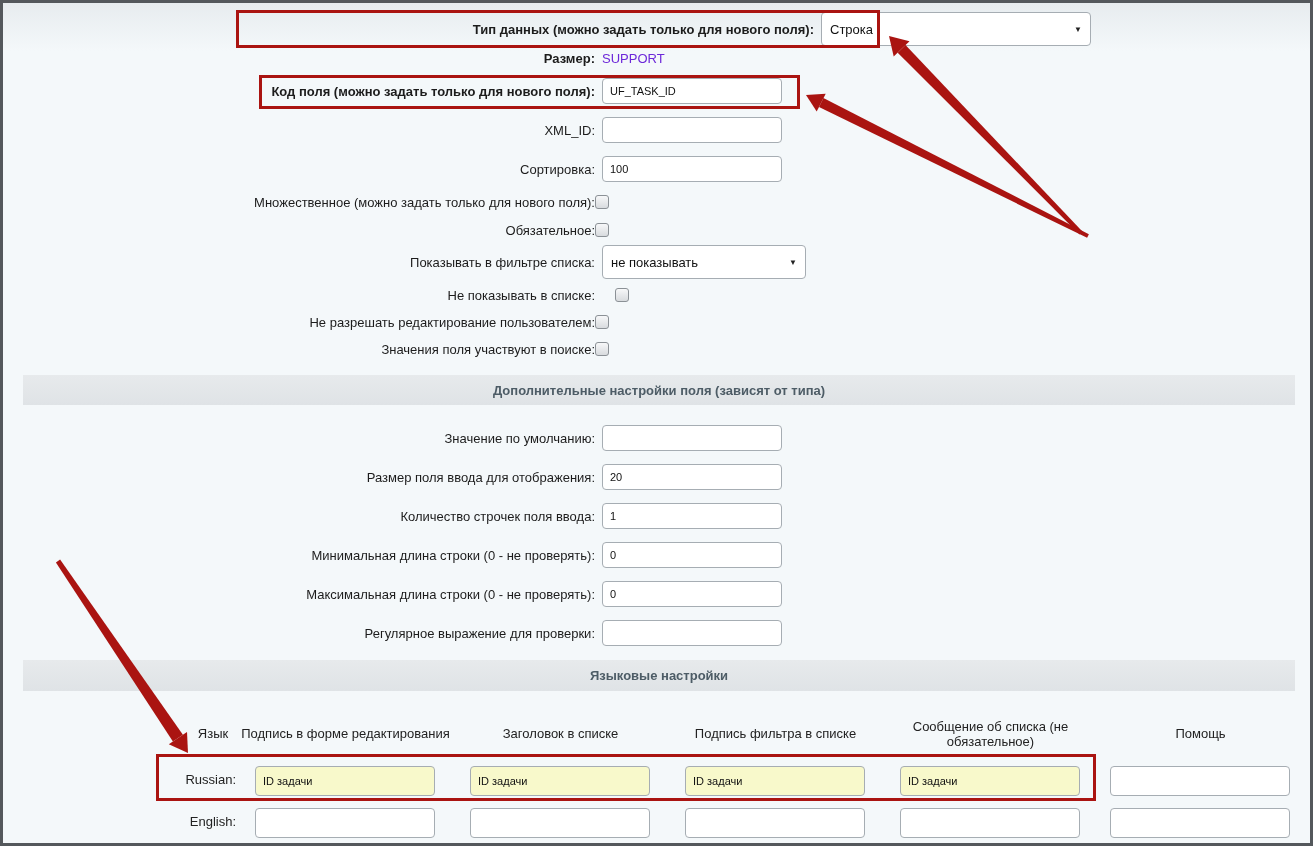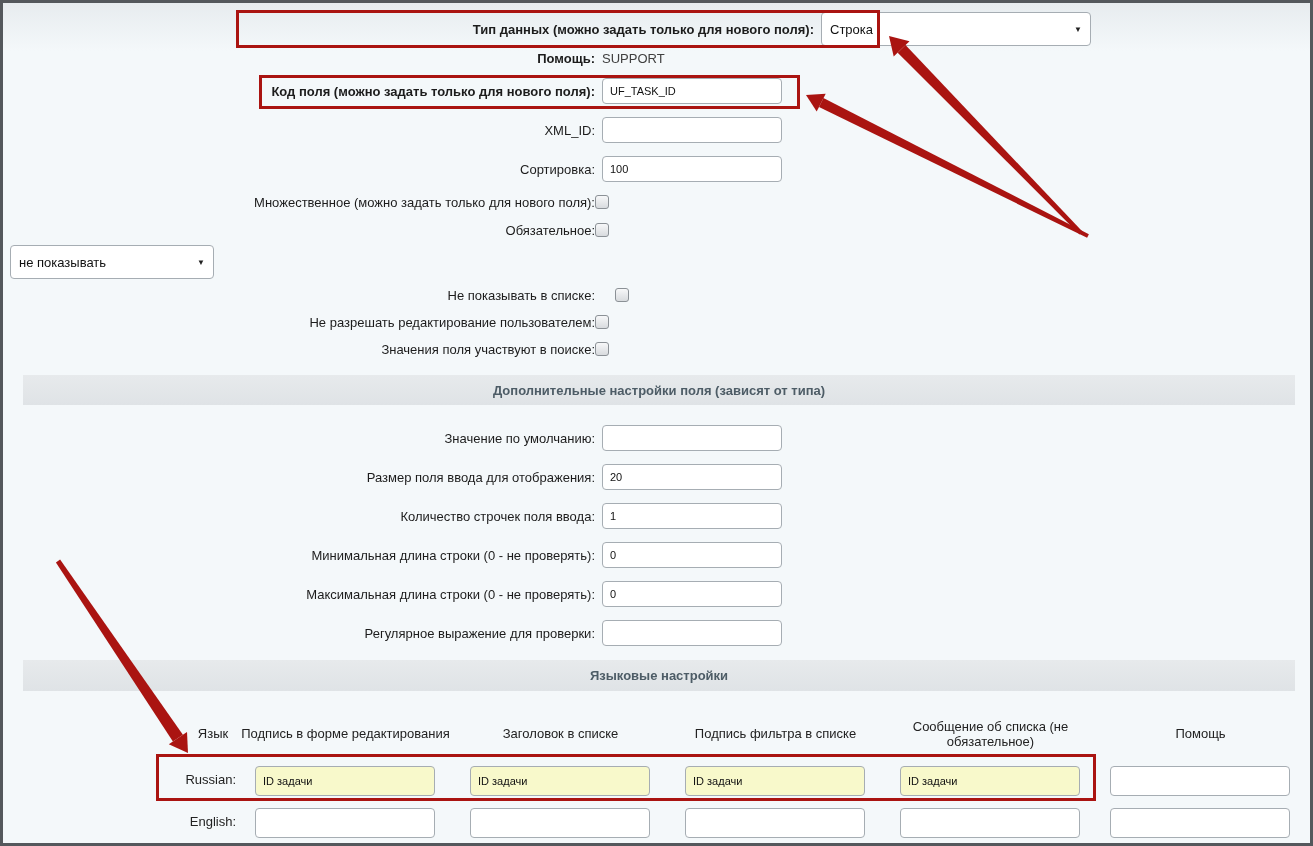--- a/index.html
+++ b/index.html
@@ -21,21 +21,21 @@
   }
   .ti.yellow { background:#f8f9cb; }
   .ti.lang { width:180px; height:30px; }
   .sel {
     height:26px; border:1px solid #a6adb3; border-radius:4px; background:#fff;
     display:flex; align-items:center; justify-content:space-between;
     padding:16px 8px; font-size:13px; color:#111; cursor:default;
   }
   .sel .arr { font-size:8px; color:#222; margin-left:8px; }
   .w270 { width:270px; } .w204 { width:204px; }
-  .static-val { font-size:13px; color:#404040; }
+  .static-val { font-size:13px; color:#6d28d9; }
   .cb {
     appearance:none; -webkit-appearance:none; width:14px; height:14px;
     border:1px solid #8b9196; border-radius:3px;
     background:linear-gradient(#f7f8f9, #d8dbde); cursor:pointer; margin:0;
   }
   .secbar {
     position:absolute; left:20px; width:1272px; height:30px;
     background:linear-gradient(#e7eaec, #dfe3e6);
     display:flex; align-items:center; justify-content:center;
   }
@@ -62,21 +62,21 @@
 
   <div class="frow" style="top:13px; height:26px;justify-content:center;">
     <div class="lbl b">Тип данных (можно задать только для нового поля):</div>
     <div class="ctrl sel w270">
       <span>Строка</span>
       <span class="arr">▼</span>
     </div>
   </div>
 
   <div class="frow" style="top:46px; height:18px;">
-    <div class="lbl b">Помощь:</div>
+    <div class="lbl b">Размер:</div>
     <div class="ctrl static-val">SUPPORT</div>
   </div>
 
   <div class="frow" style="top:75px; height:26px;">
     <div class="lbl b">Код поля (можно задать только для нового поля):</div>
     <input class="ctrl ti" value="UF_TASK_ID" style="">
   </div>
 
   <div class="frow" style="top:114px; height:26px;">
     <div class="lbl">XML_ID:</div>
@@ -92,20 +92,21 @@
     <div class="lbl">Множественное (можно задать только для нового поля):</div>
     <input type="checkbox" class="ctrl cb" style="">
   </div>
 
   <div class="frow" style="top:220px; height:14px;">
     <div class="lbl">Обязательное:</div>
     <input type="checkbox" class="ctrl cb" style="">
   </div>
 
   <div class="frow" style="top:246px; height:26px;">
+    <div class="lbl">Показывать в фильтре списка:</div>
     <div class="ctrl sel w204">
       <span>не показывать</span>
       <span class="arr">▼</span>
     </div>
   </div>
 
   <div class="frow" style="top:285px; height:14px;gap:20px;">
     <div class="lbl">Не показывать в списке:</div>
     <input type="checkbox" class="ctrl cb" style="">
   </div>

